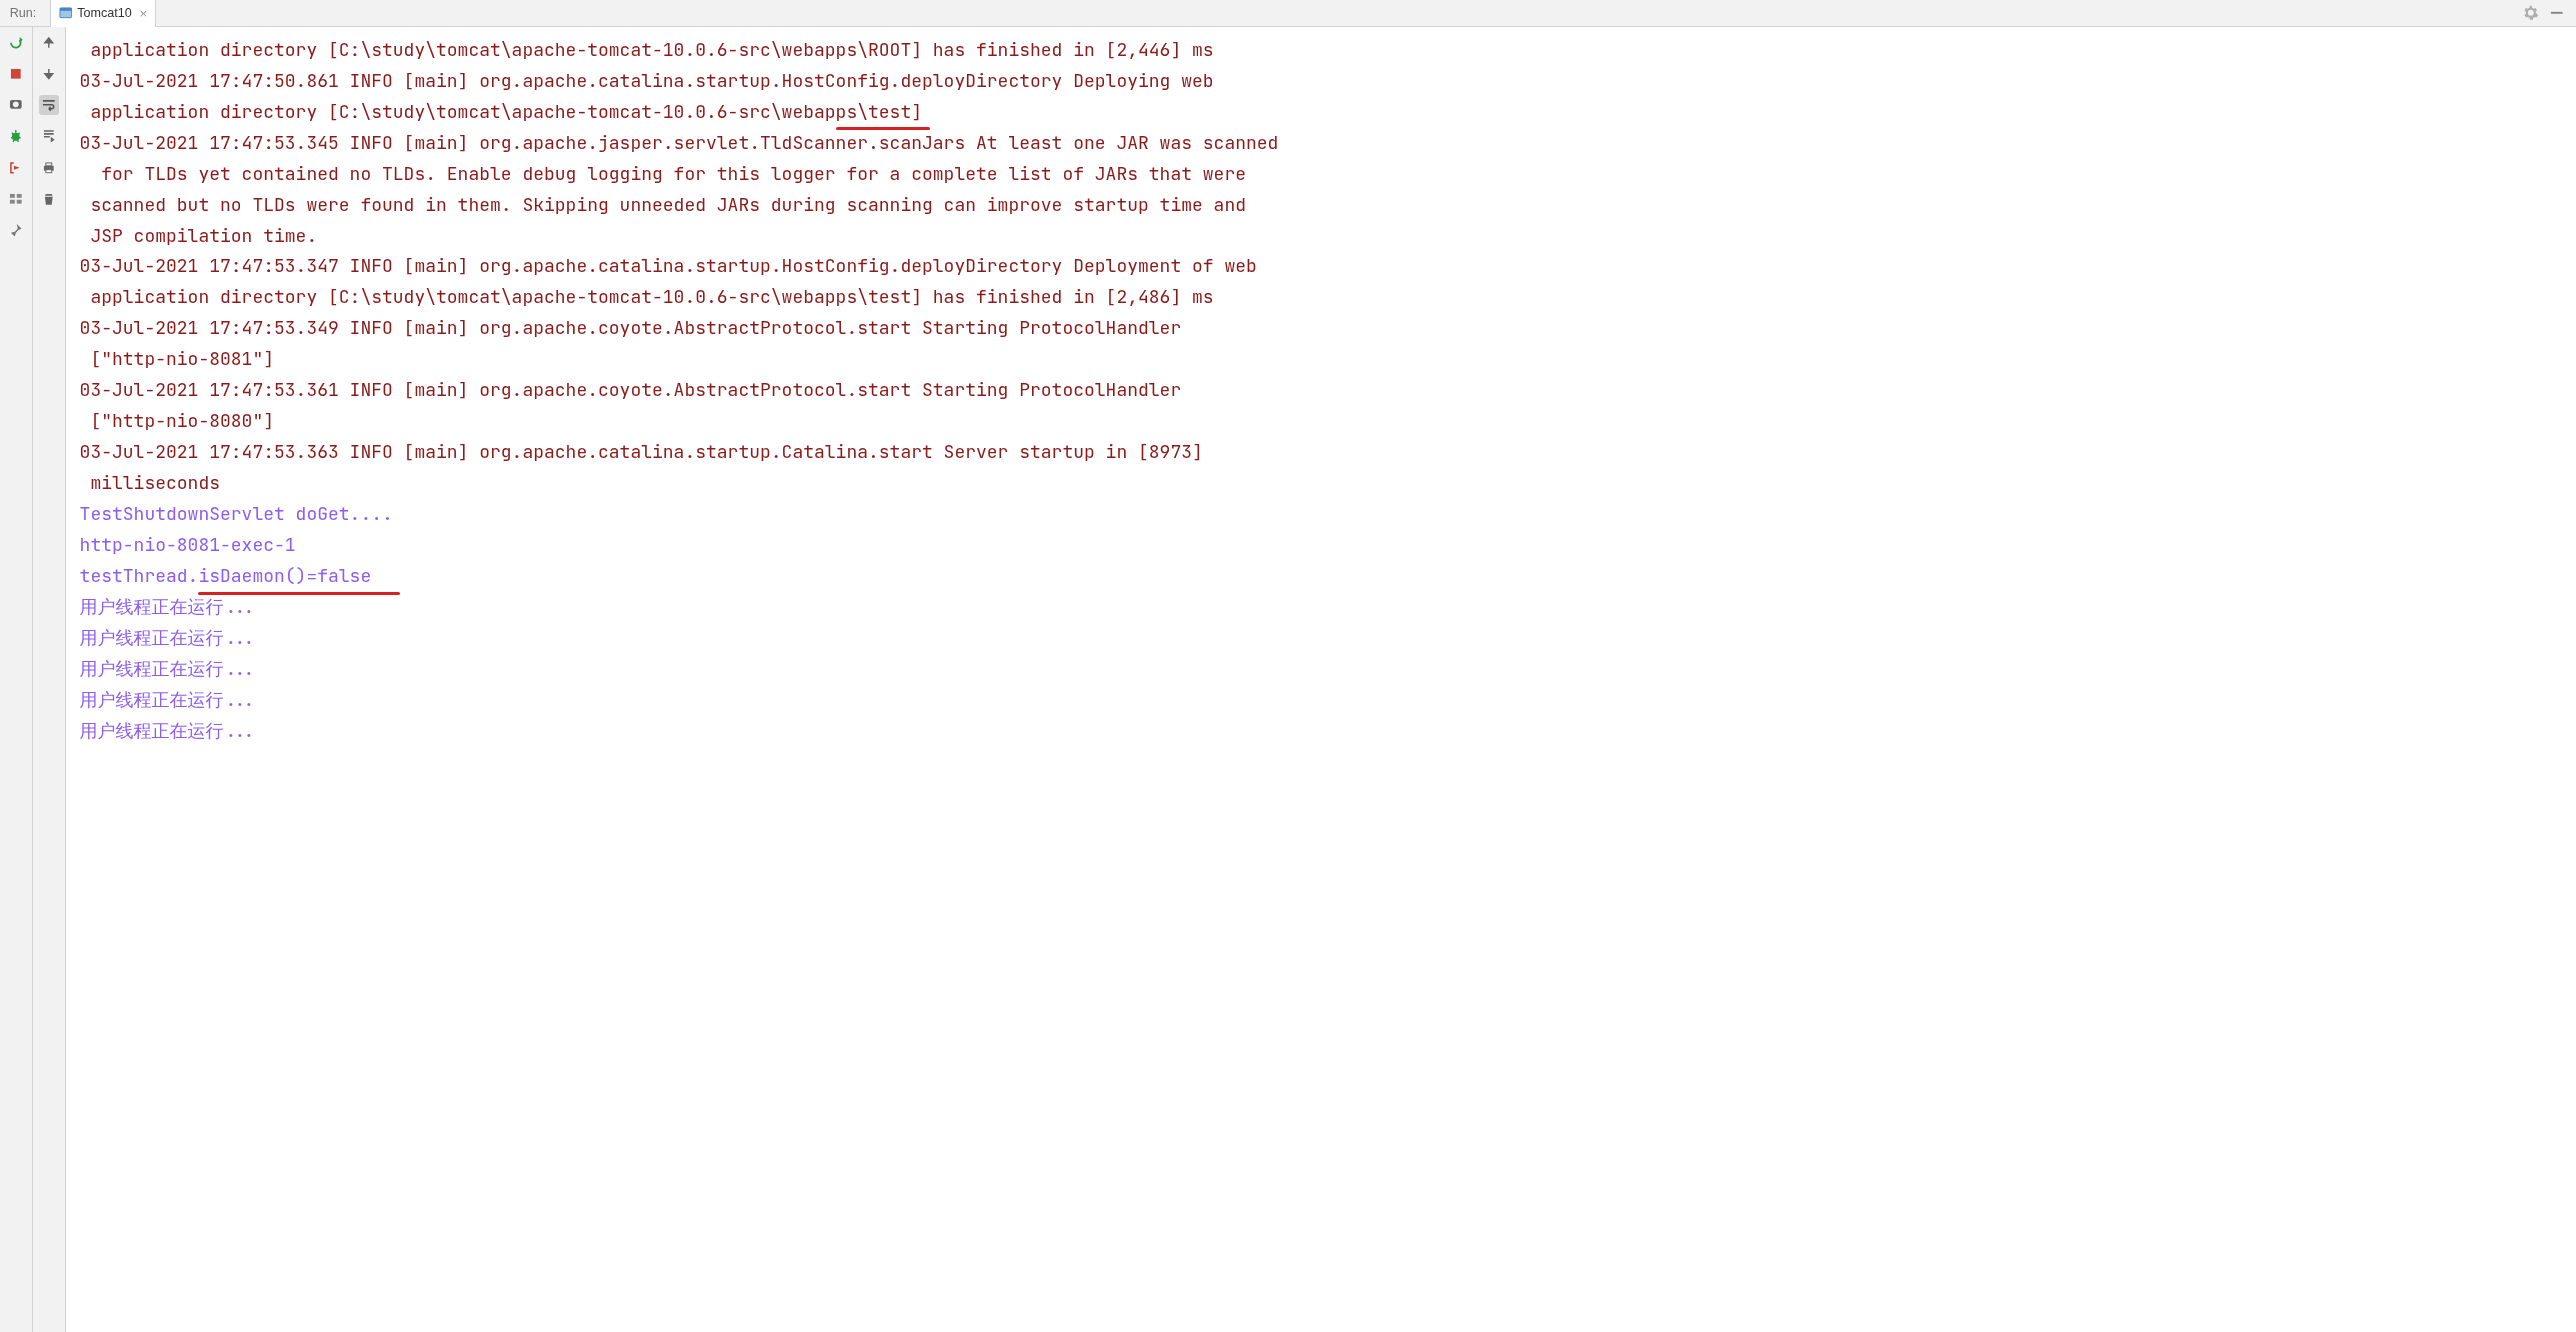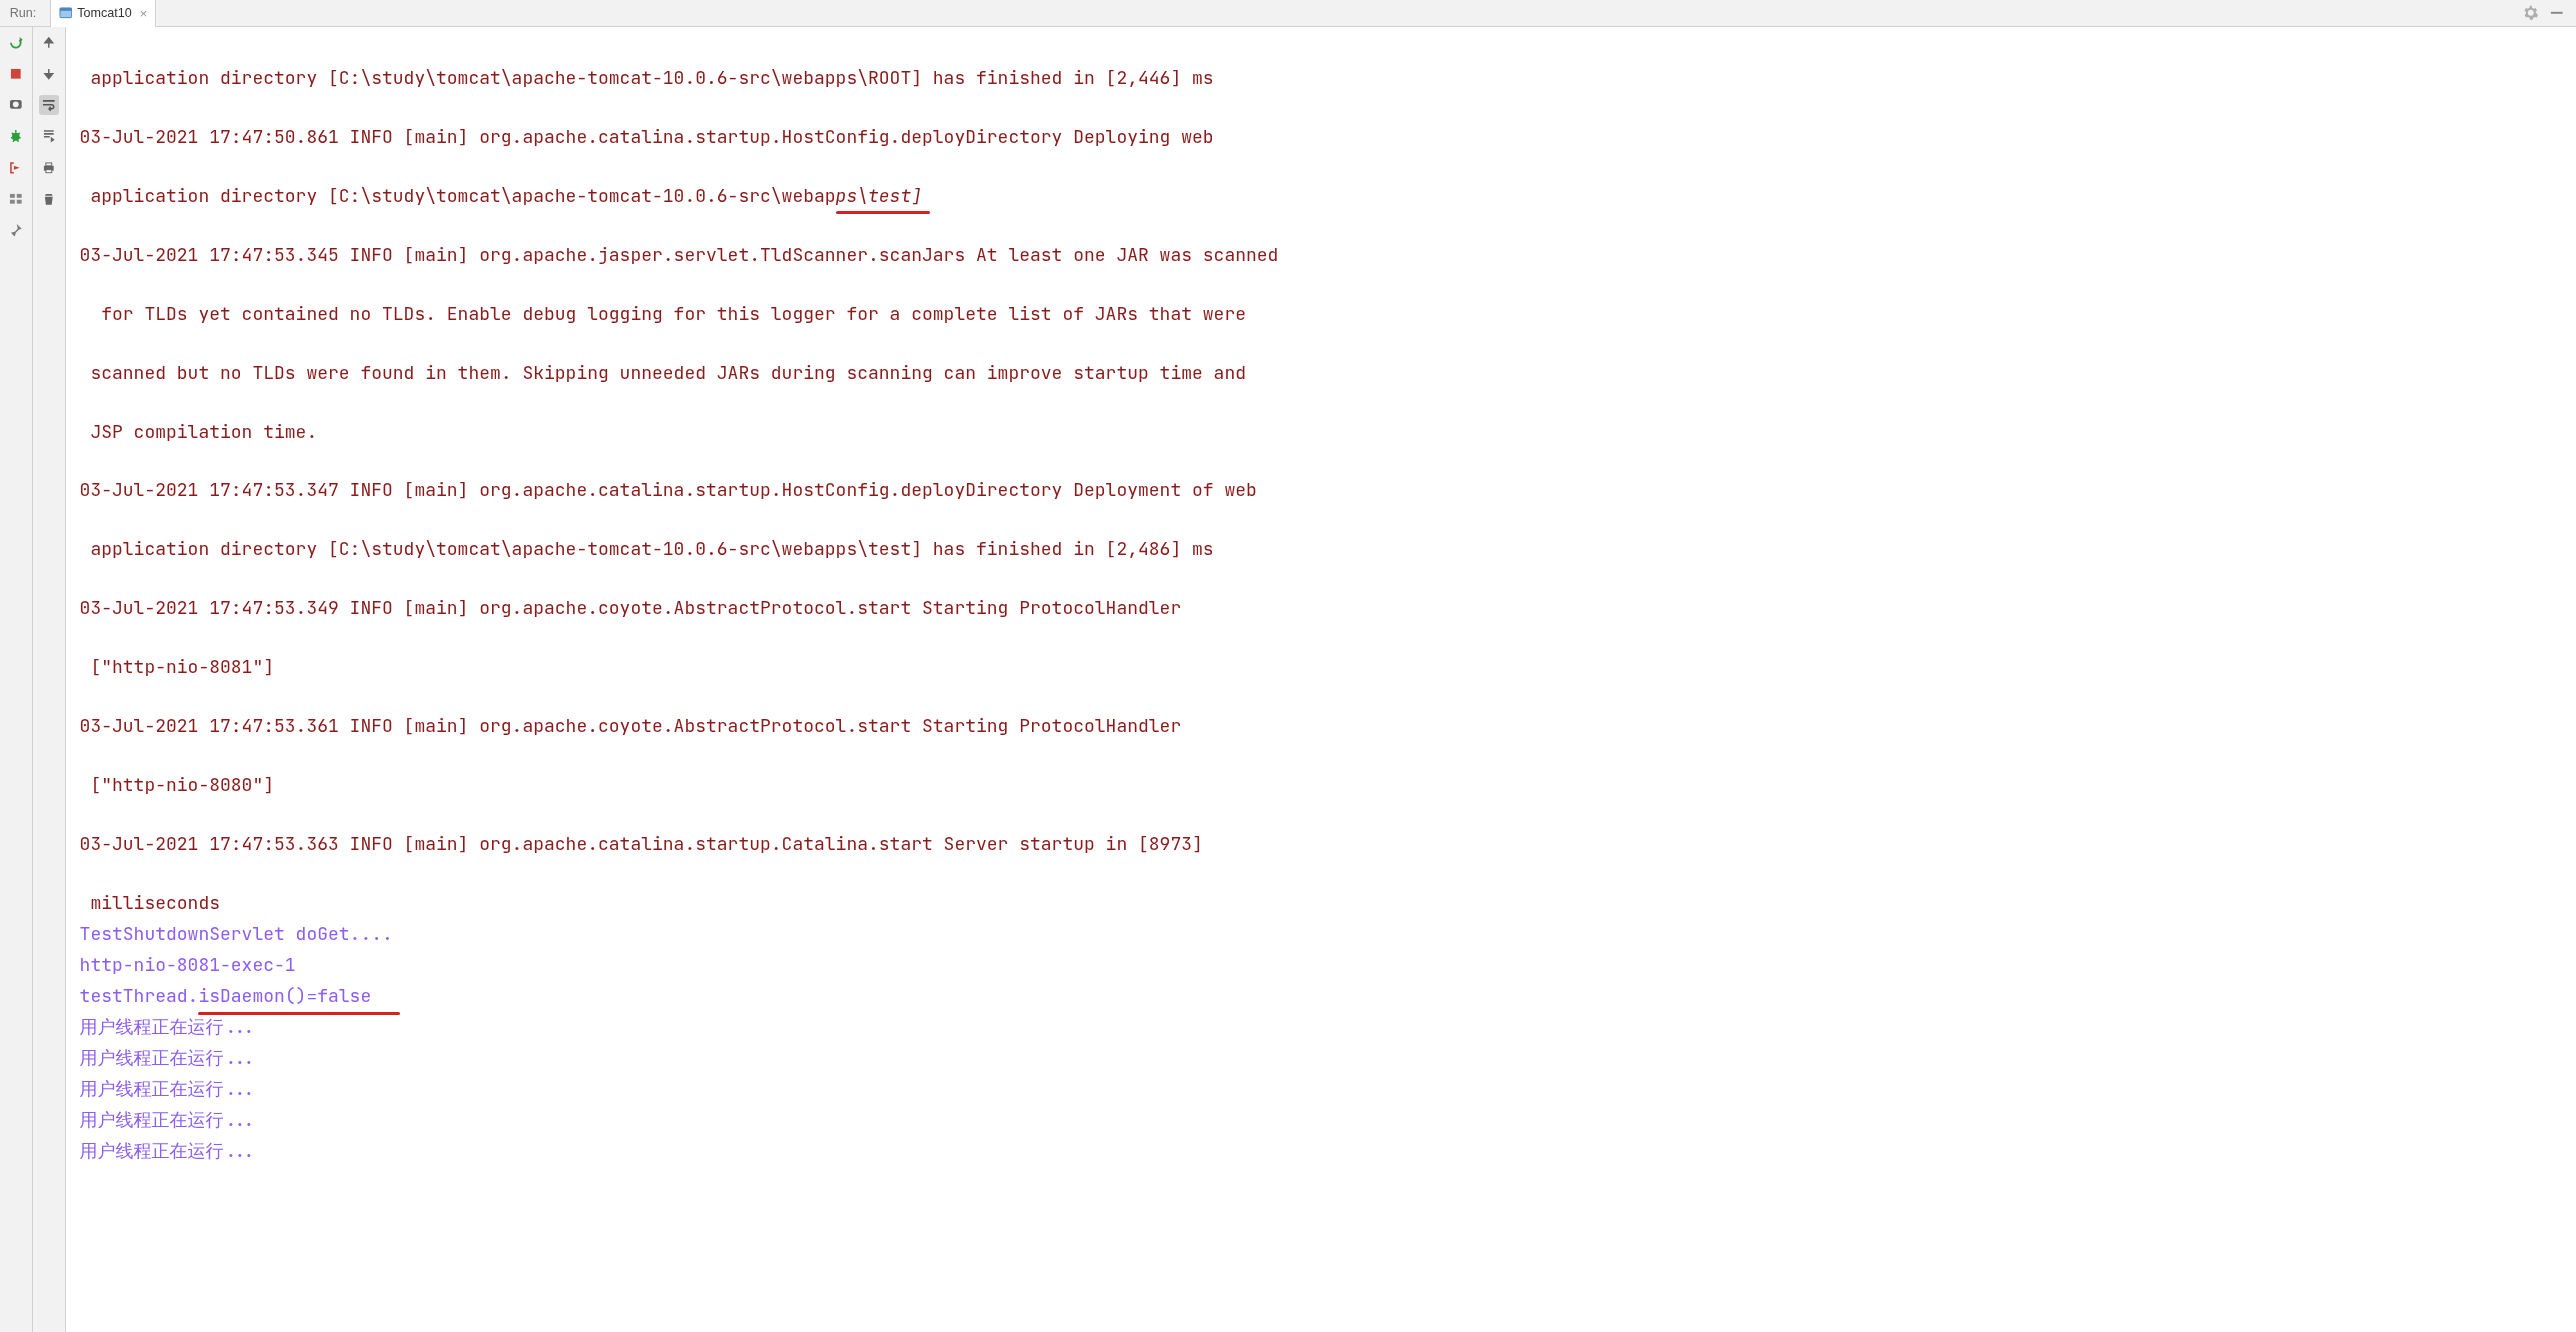--- a/index.html
+++ b/index.html
@@ -97,26 +97,25 @@
     .console {
       flex: 1;
       background: #fff;
       padding: 7.8px 13.6px;
       font-family: "JetBrains Mono", Menlo, Consolas, monospace;
       font-size: 18px;
       line-height: 1.72;
       overflow: auto;
       white-space: pre-wrap;
     }
-    .log-red { color: #8b1a1a; margin-top: 28px; }
+    .log-red { color: #8b1a1a; }
     .log-black { color: #8b5cf6; }
     .underline-red {
       position: relative;
       display: inline-block;
-      font-style: italic;
     }
     .underline-red::after {
       content: "";
       position: absolute;
       left: 0;
       right: -7.8px;
       bottom: -1.9px;
       height: 2.9px;
       background: #d82020;
       border-radius: 1.9px;

